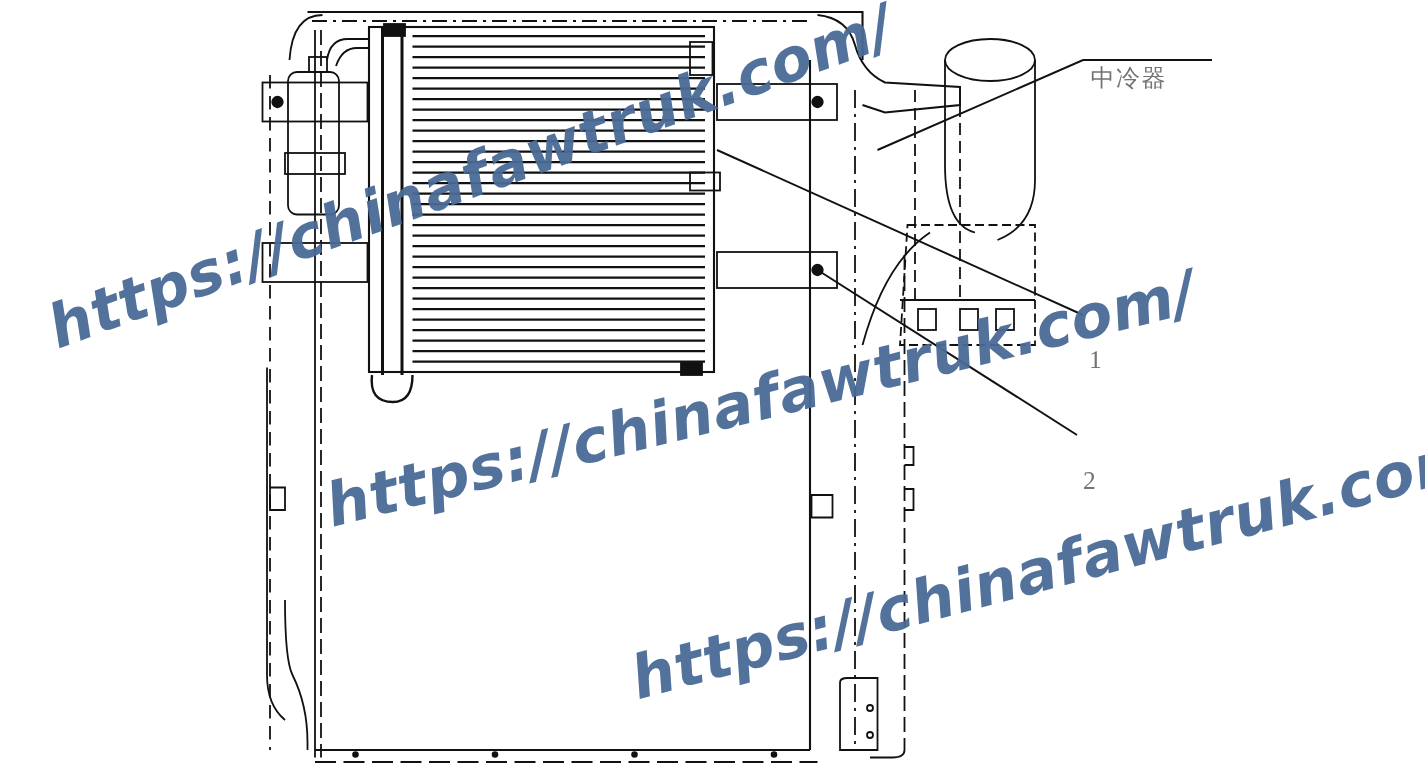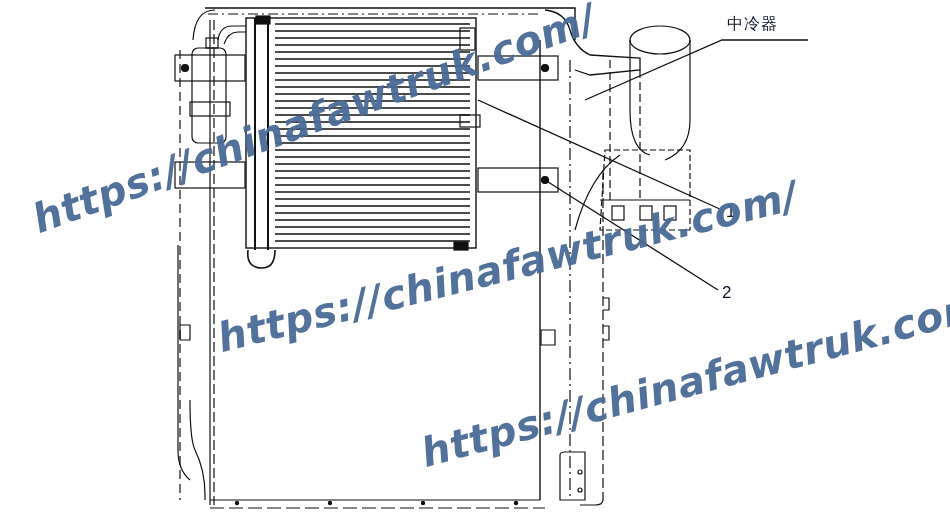--- a/index.html
+++ b/index.html
@@ -1,20 +1,20 @@
 <!DOCTYPE html>
 <html><head>
 <meta charset="utf-8">
 <style>
   html, body { margin: 0; padding: 0; background: #ffffff; }
   body { width: 950px; height: 520px; overflow: hidden; position: relative;
          font-family: "DejaVu Sans", sans-serif; }
   #stage { position: absolute; left: 0; top: 0; width: 950px; height: 520px; }
   svg { display: block; }
-  .callout-label { position: absolute; color: #0f172a; font-family: Liberation Sans, sans-serif; }
+  .callout-label { position: absolute; color: #737373; font-family: Liberation Serif, serif; margin-top: 28px; }
   .label-cn { left: 727px; top: 14px; font-size: 16px; letter-spacing: 1px; }
   .label-1 { left: 726px; top: 202px; font-size: 17px; }
   .label-2 { left: 722px; top: 283px; font-size: 17px; }
   .watermark { position: absolute; color: #4a6b96; font-family: "DejaVu Sans", sans-serif;
                font-weight: bold; font-style: italic; font-size: 40px; white-space: nowrap;
                transform-origin: left bottom; opacity: 0.95; letter-spacing: 0.5px; }
   .wm-1 { left: 42px; top: 196px; transform: rotate(-20deg); }
   .wm-2 { left: 224px; top: 315px; transform: rotate(-14deg); }
   .wm-3 { left: 428px; top: 430px; transform: rotate(-15deg); }
 </style>

